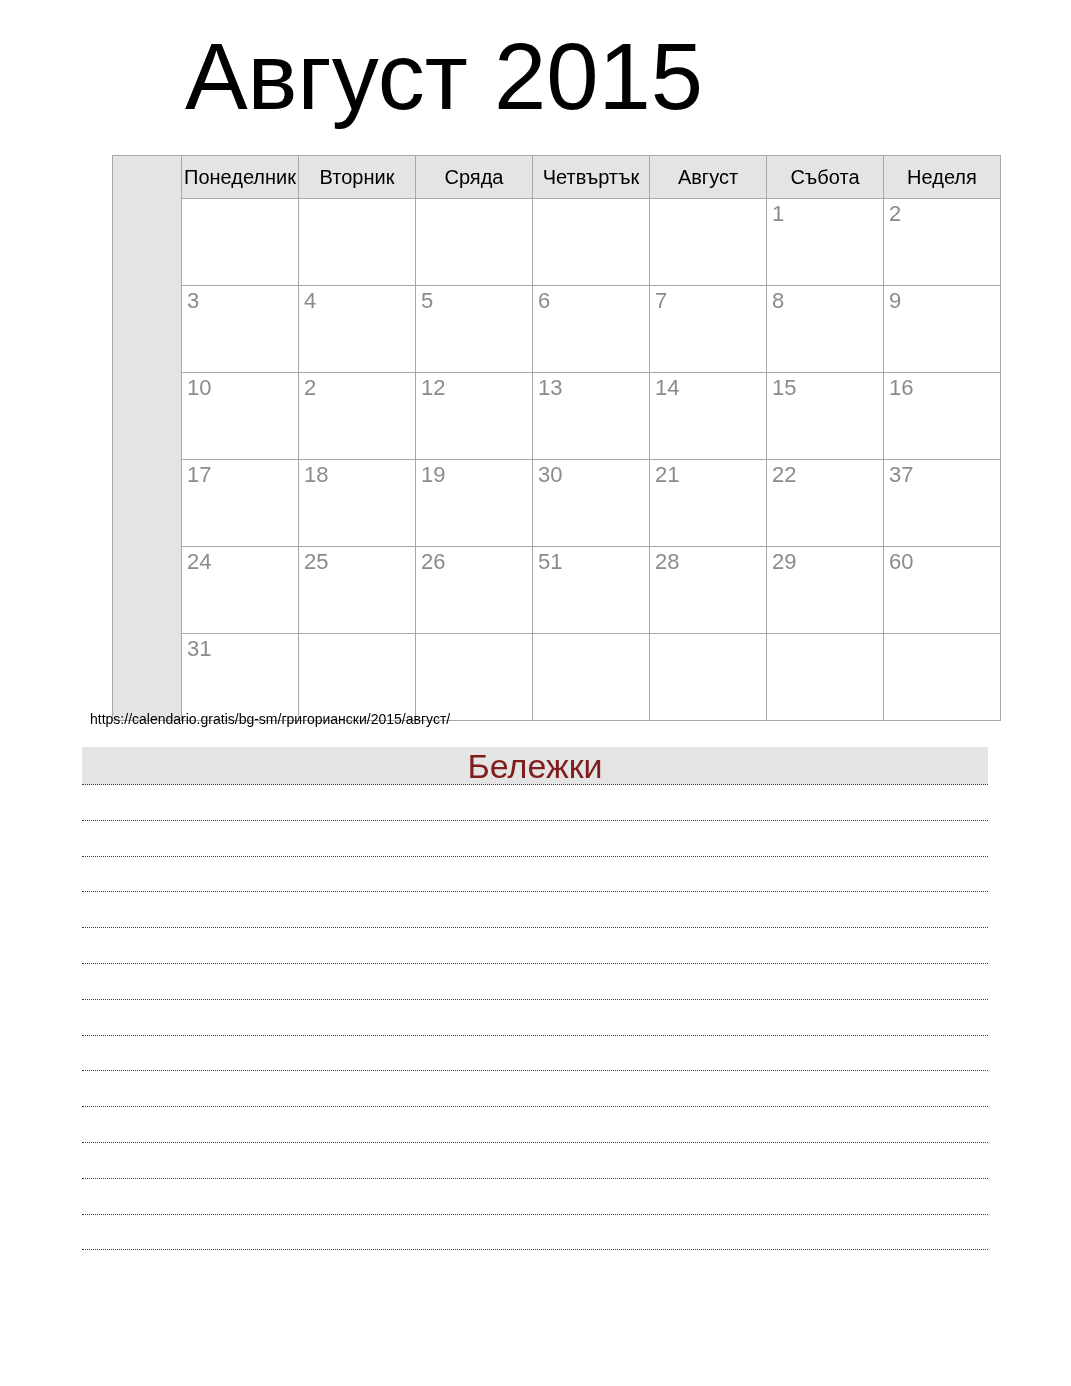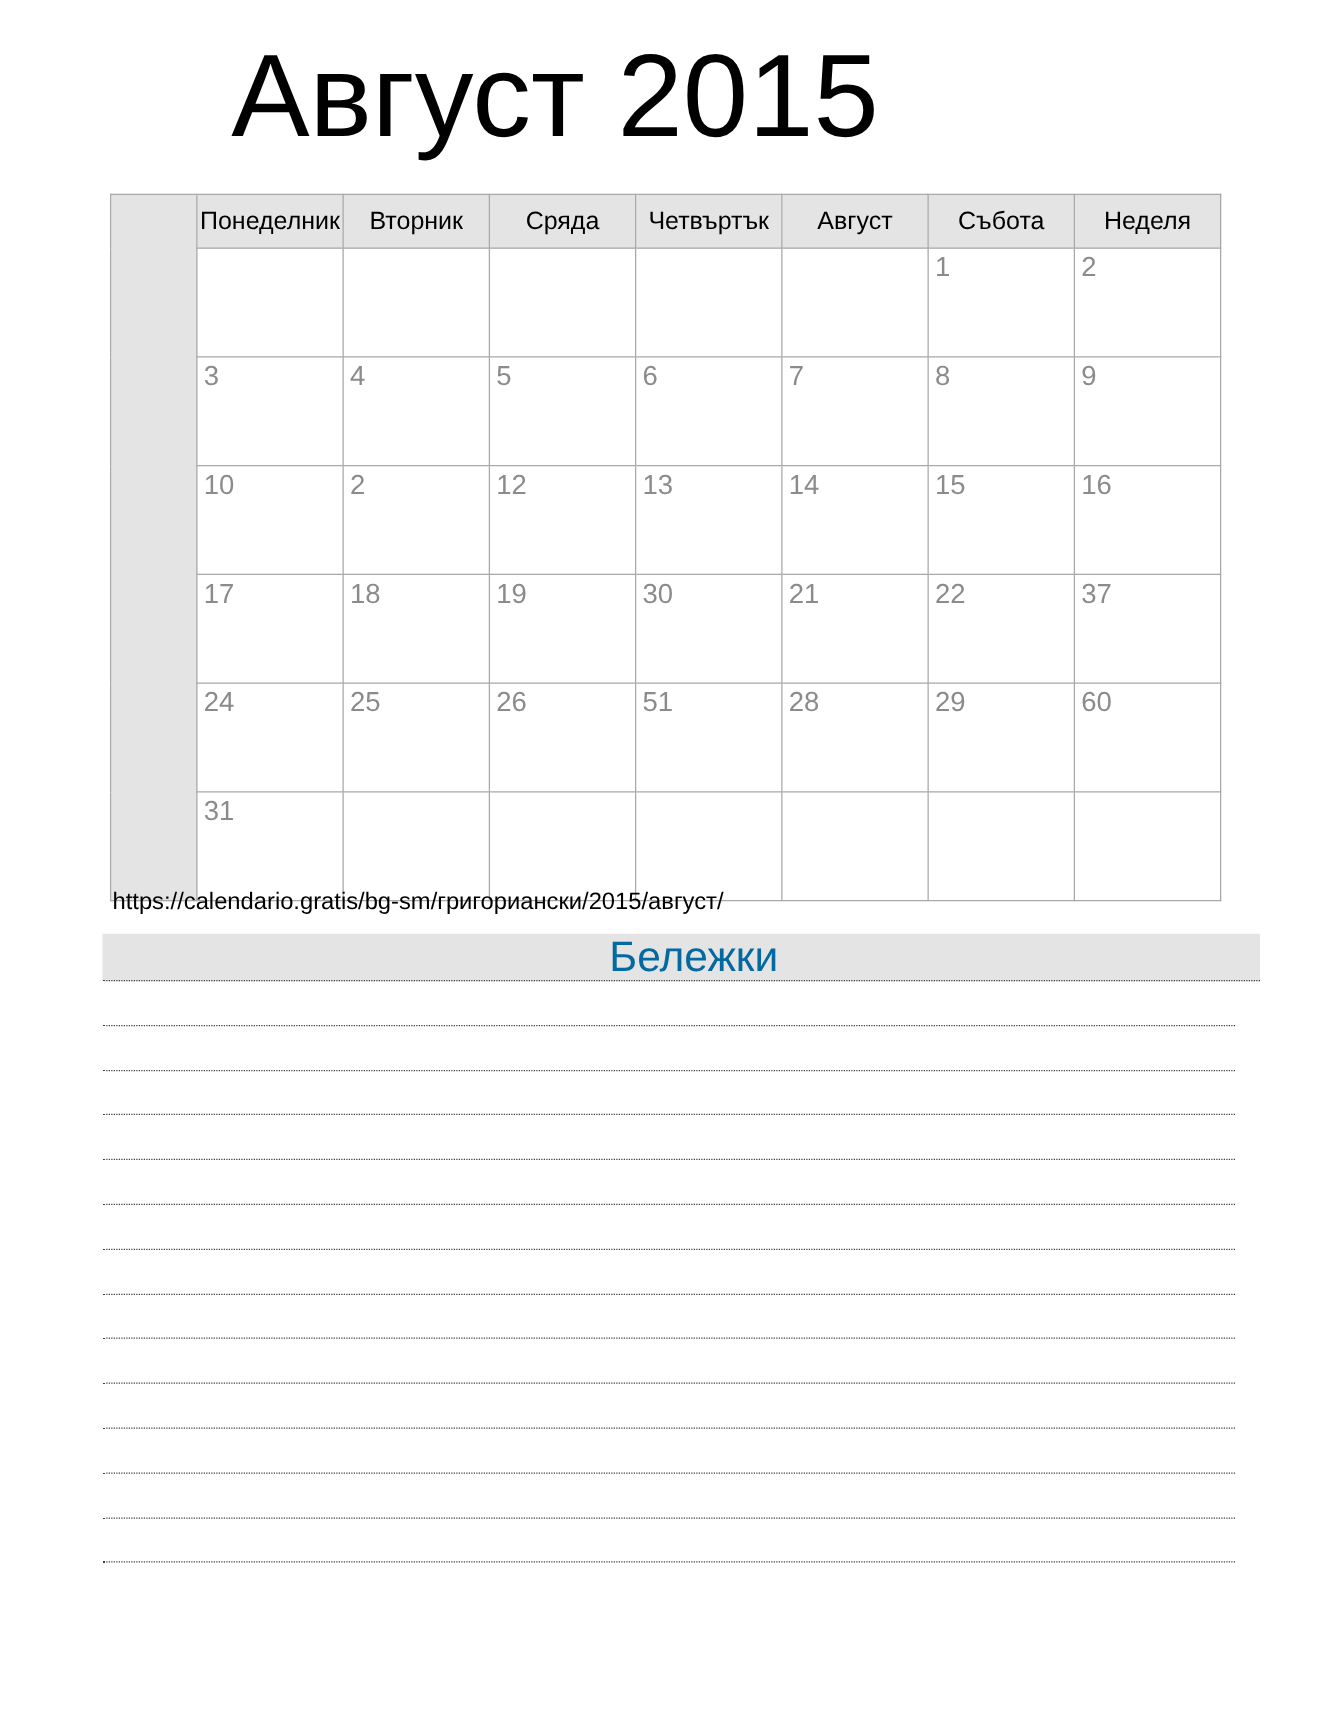--- a/index.html
+++ b/index.html
@@ -26,20 +26,21 @@
     white-space:nowrap;
   }
   .cal-wrap{
     position:absolute;
     left:88px;top:155px;
   }
   table.calendar{
     border-collapse:collapse;
     table-layout:fixed;
     width:889px;
+    margin-left:24px;
   }
   table.calendar col.corner-col{width:69px;}
   table.calendar col.day-col{width:117px;}
   table.calendar th, table.calendar td{
     border:1px solid var(--border);
     margin:0;
   }
   table.calendar th{
     background:var(--header-bg);
     height:42px;
@@ -59,35 +60,34 @@
     text-align:left;
     font-size:22px;
     line-height:1.15;
     color:var(--date-color);
     padding:2px 2px 0 5px;
     background:#fff;
   }
   .source-url{
     position:absolute;
     left:90px;top:711px;
-    font-size:19px;
+    font-size:14px;
     color:#000;
     white-space:nowrap;
   }
   .notes-header{
     position:absolute;
     left:82px;top:747px;
     width:906px;height:37px;
     background:var(--header-bg);
     border-bottom:1px dotted var(--dot-color);
     text-align:center;
     font-size:34px;
     line-height:38px;
-    color:#0369a1;
-    padding-left:20px;
+    color:#7f1d1d;
   }
   .notes-lines{
     position:absolute;
     left:82px;top:785px;
     width:906px;
   }
   .note-line{
     height:34.8px;
     border-bottom:1px dotted var(--dot-color);
   }

